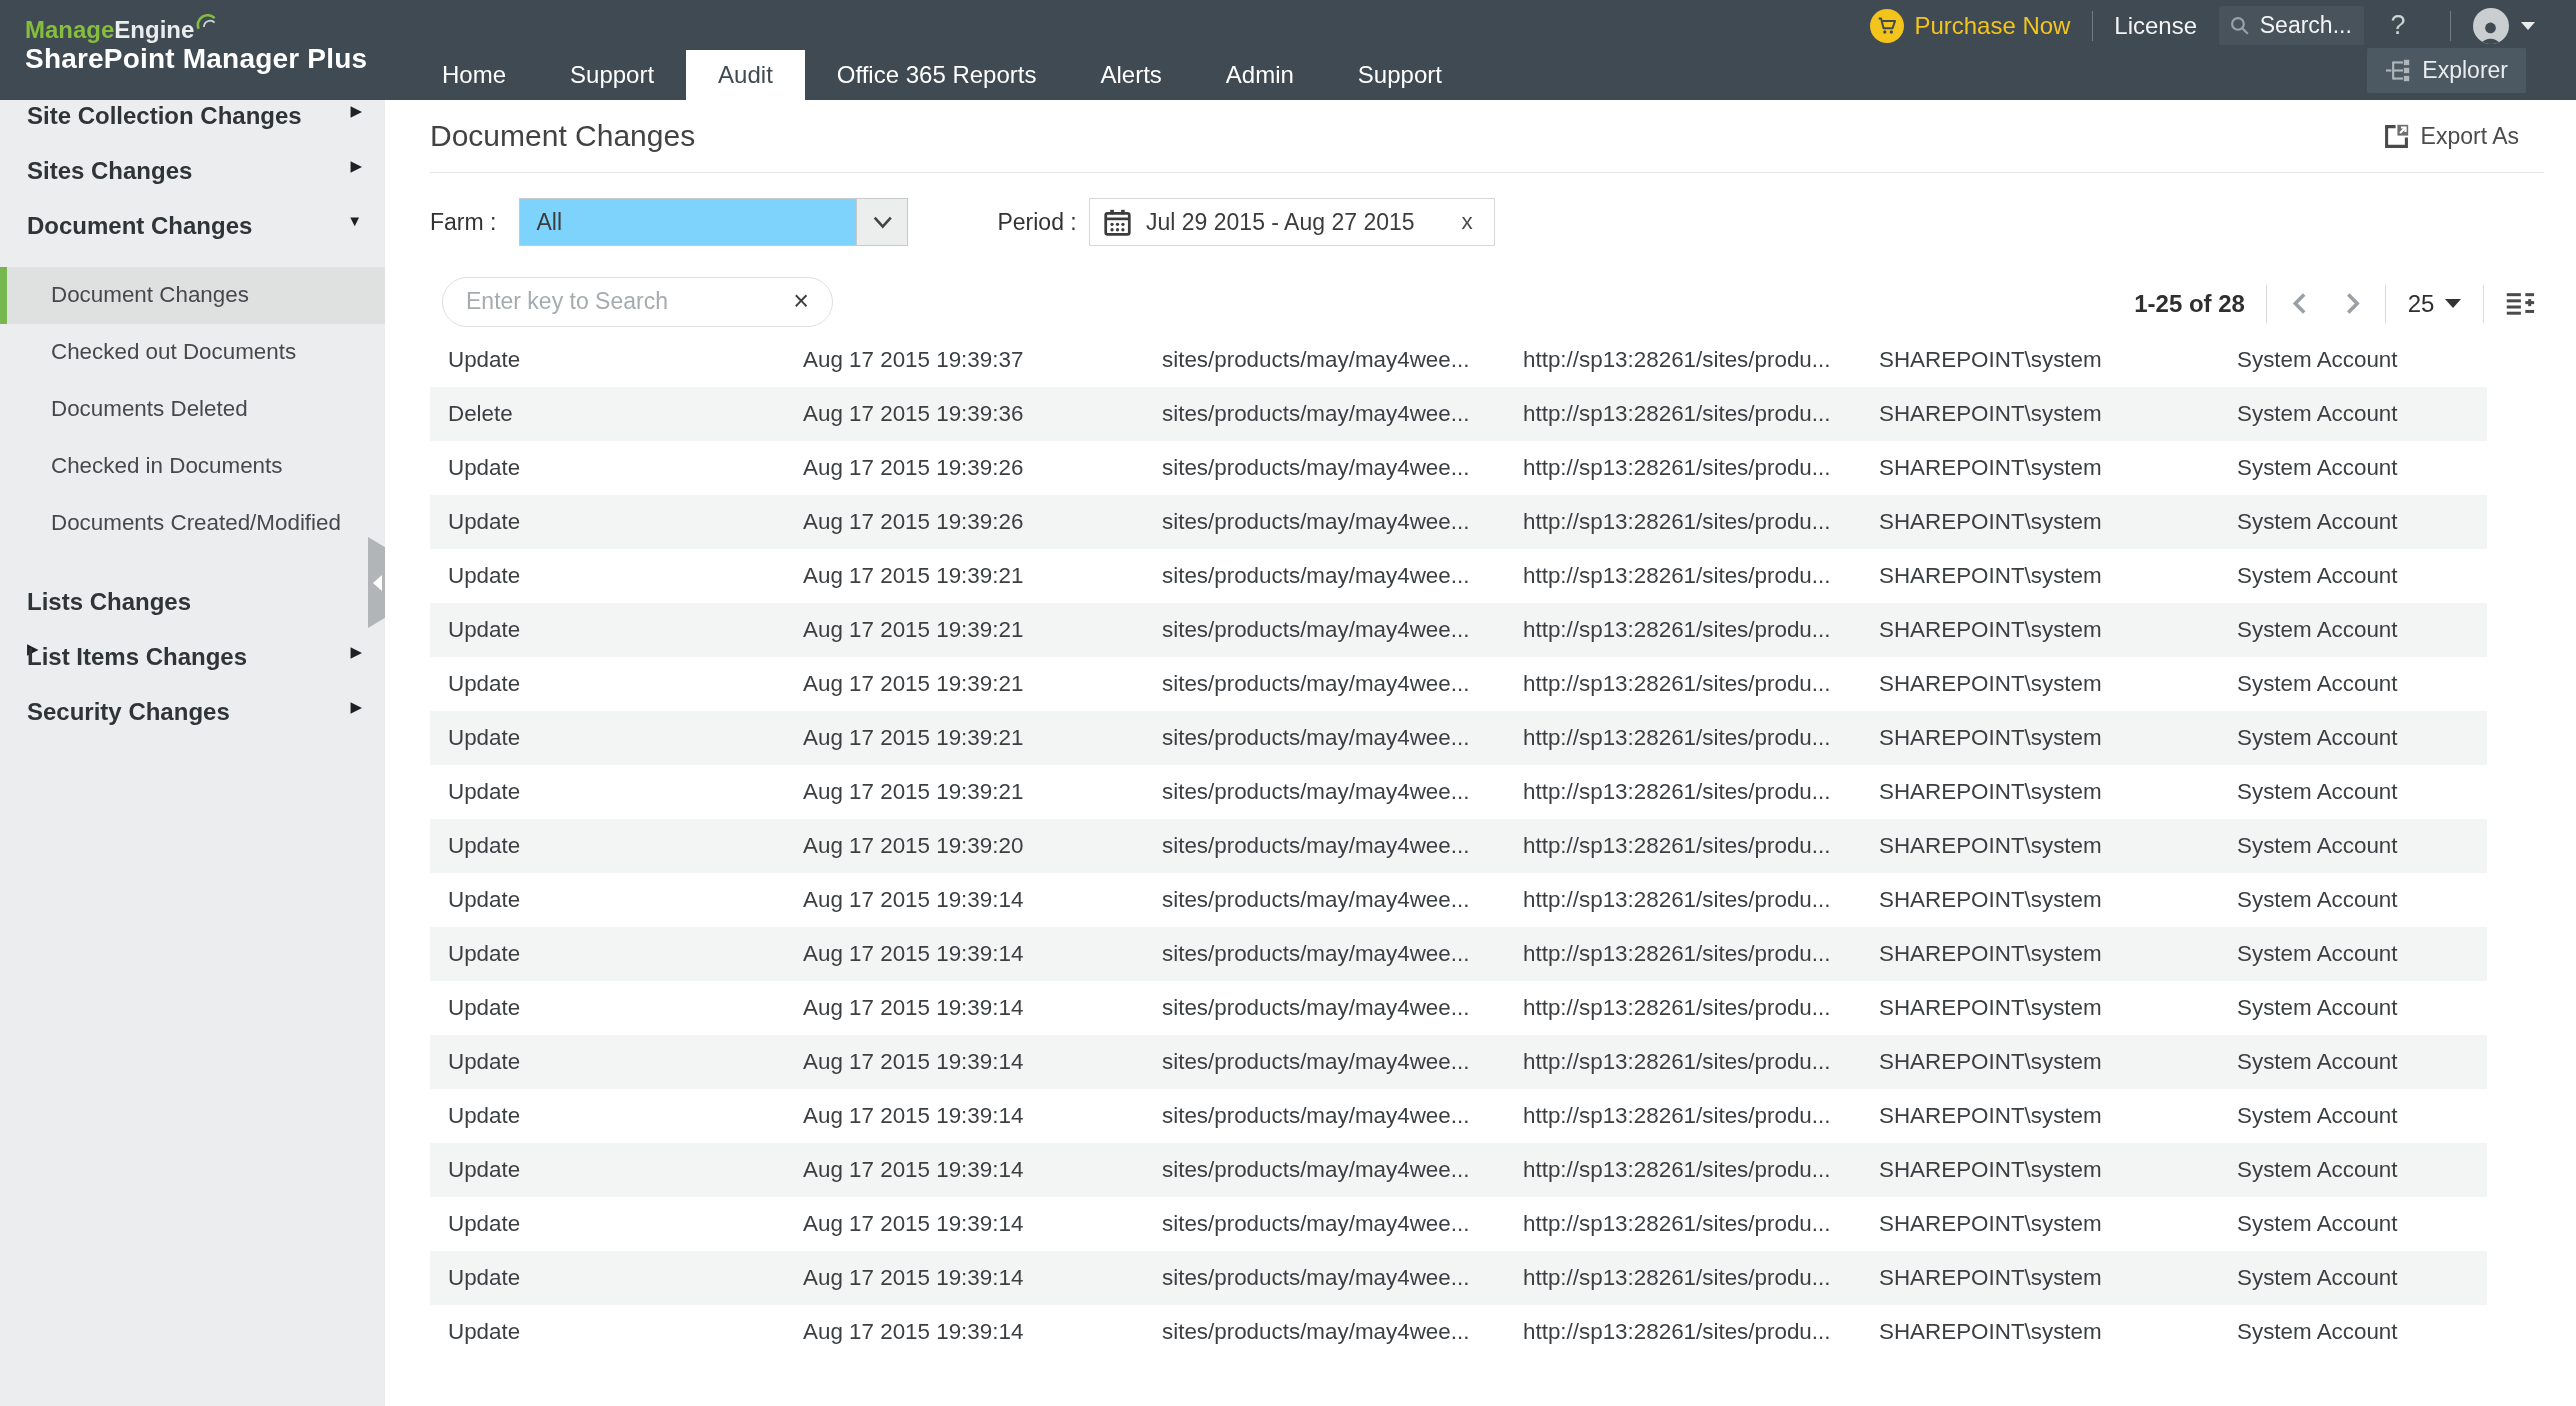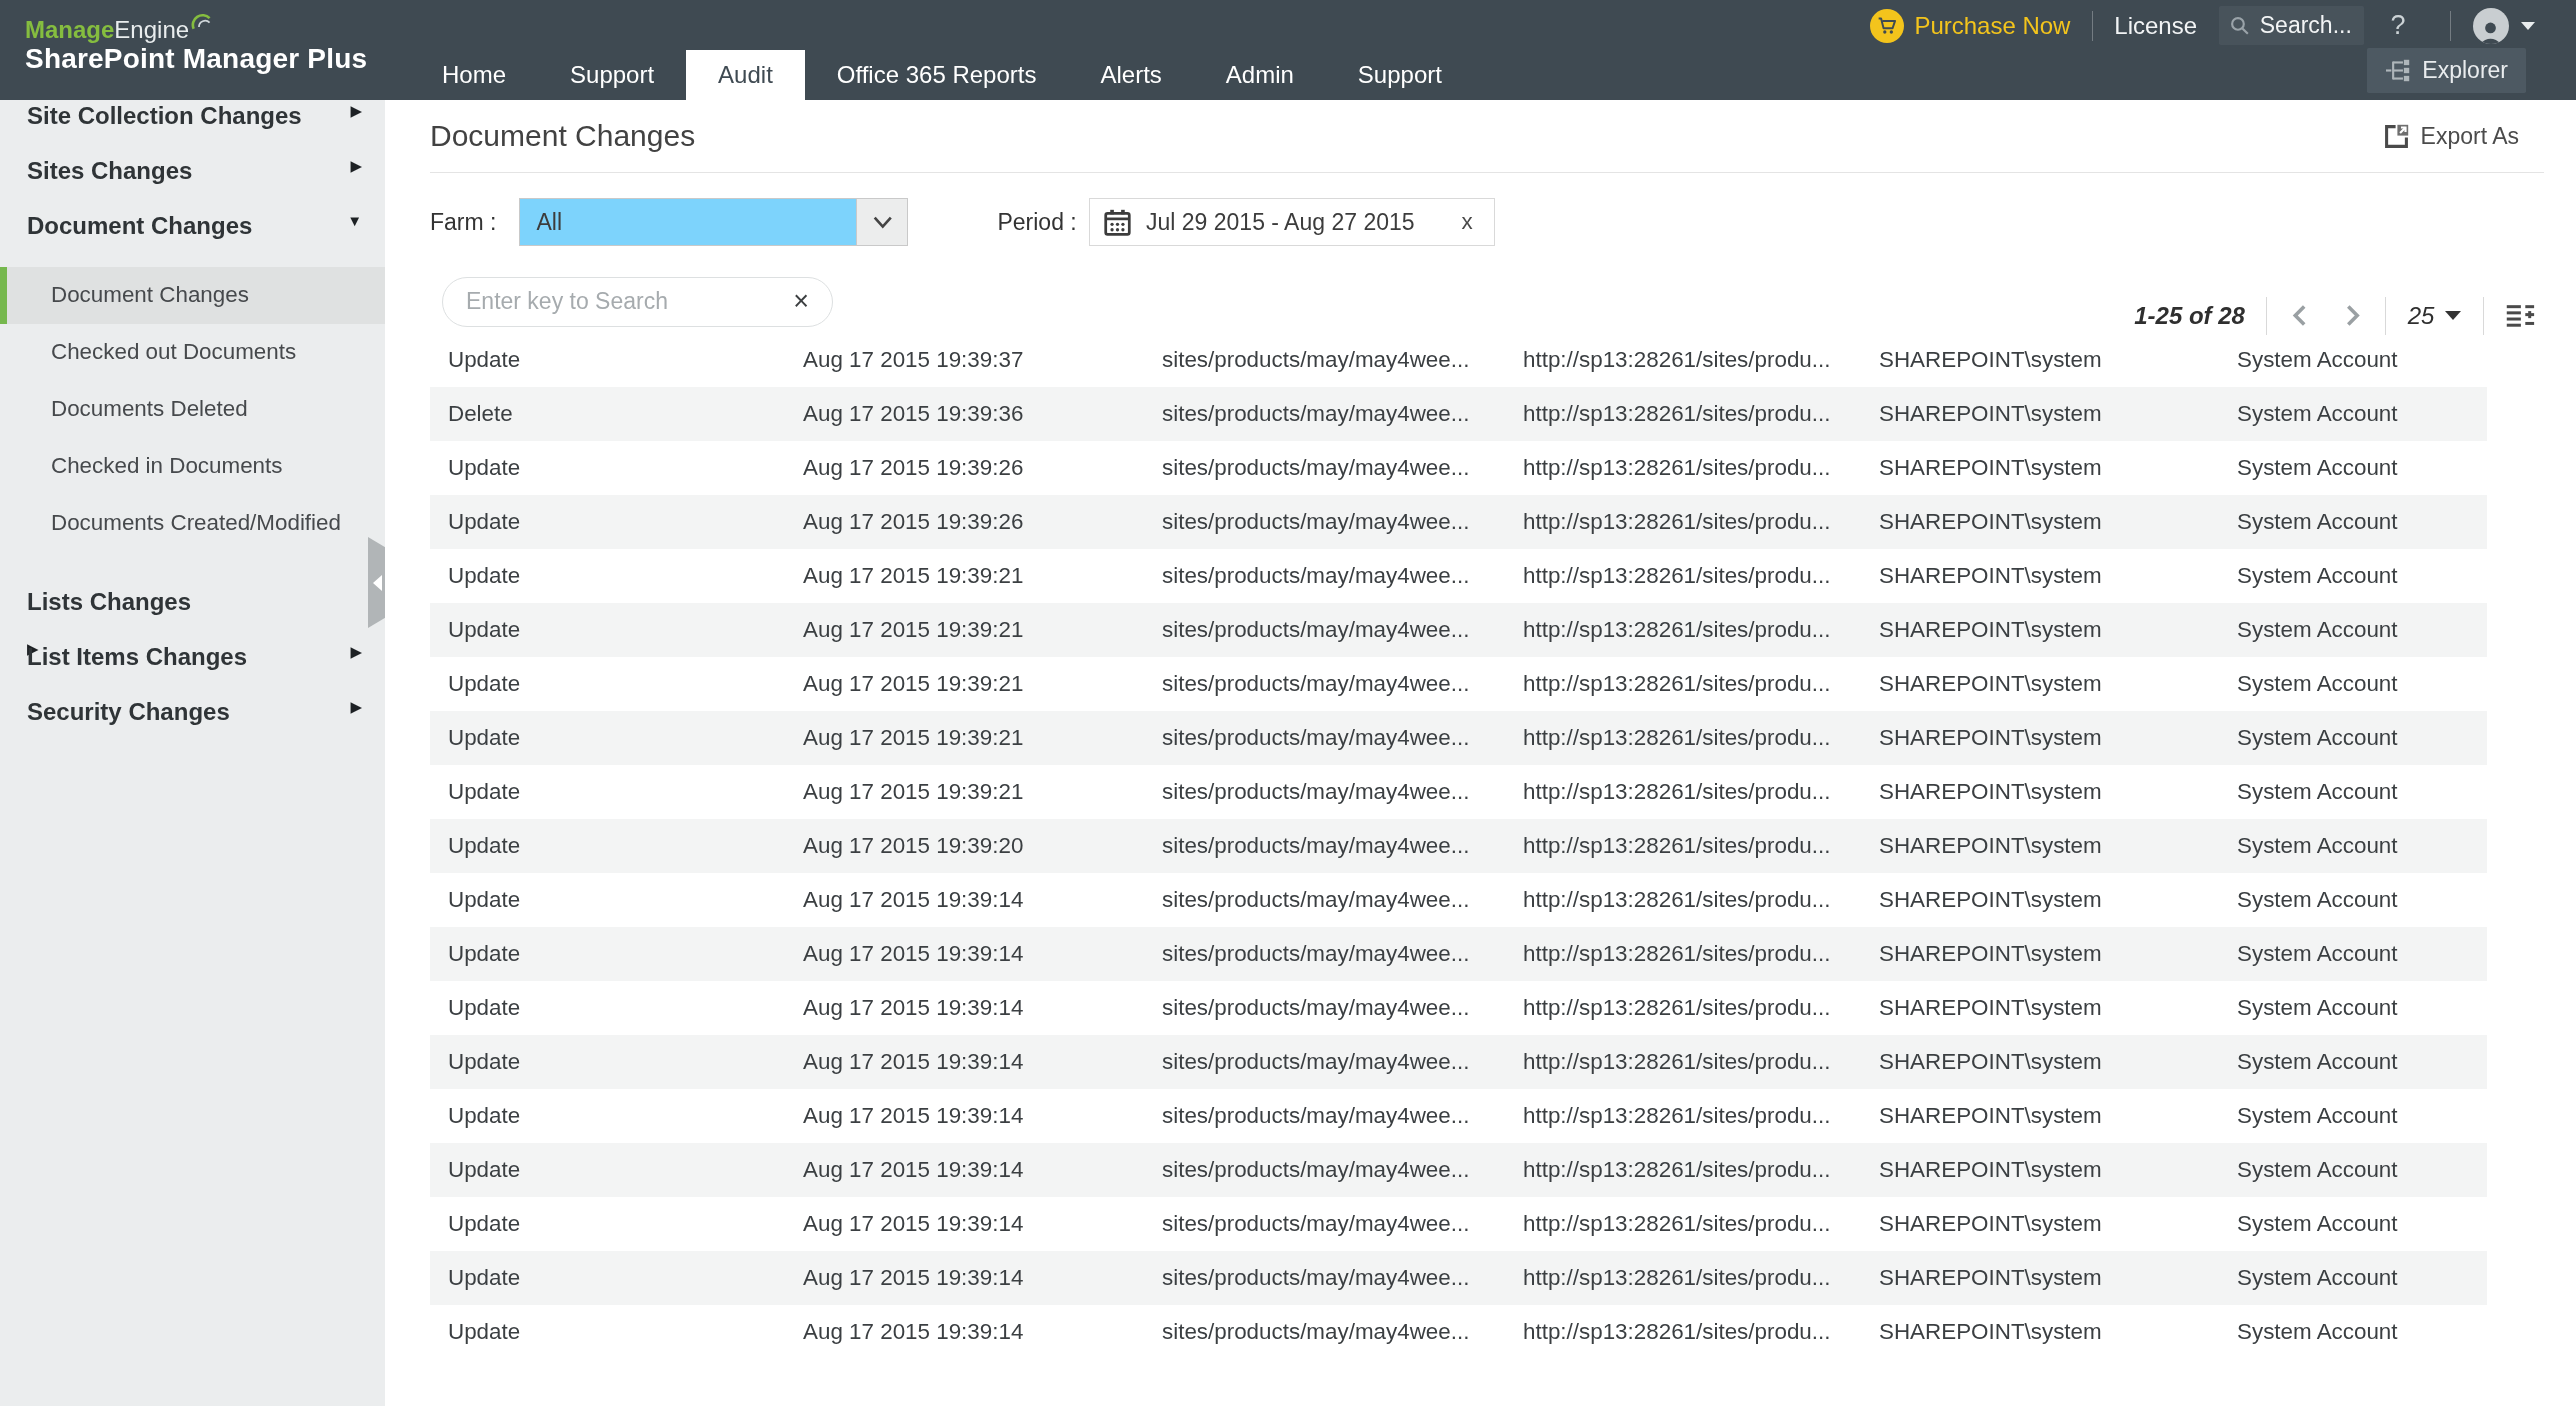--- a/index.html
+++ b/index.html
@@ -5,21 +5,21 @@
   * { margin:0; padding:0; box-sizing:border-box; }
   html,body { width:2576px; height:1406px; overflow:hidden; background:#fff;
     font-family:"Liberation Sans", sans-serif; }
 
   
   .topbar { position:absolute; left:0; top:0; width:2576px; height:100px;
     background:var(--header-bg,#3f4a52); }
   .logo { position:absolute; left:25px; top:10.7px; cursor:pointer; }
   .logo-line1 { font-size:24px; font-weight:bold; line-height:27px; }
   .logo-line1 .manage { color:var(--brand-green,#85bd3f); }
-  .logo-line1 .engine { color:#e9edee; font-weight:normal; }
+  .logo-line1 .engine { color:#e9edee; font-weight:bold; }
   .logo-swirl { margin-left:1.8px; vertical-align:7.2px; }
   .logo-line2 { font-size:28px; font-weight:bold; color:#fff; line-height:32px; letter-spacing:0.2px; }
 
   .topbar-right { position:absolute; right:41px; top:0; height:51px;
     display:flex; align-items:center; }
   .purchase { display:flex; align-items:center; cursor:pointer; }
   .cart-circle { width:34px; height:34px; border-radius:50%;
     background:var(--purchase-yellow,#f3c41c); display:flex; align-items:center;
     justify-content:center; margin-right:10.7px; }
   .purchase-label { color:var(--purchase-yellow,#f3c41c); font-size:24px; }
@@ -87,21 +87,21 @@
   .period-clear { font-size:22.4px; color:#4a4a4a; margin-left:47px; cursor:pointer; }
 
   .toolbar { position:absolute; left:0; top:175px; width:100%; height:57px; }
   .searchpill { position:absolute; left:57px; top:1.8px; width:391px; height:50px;
     border:1.8px solid #dde0e1; border-radius:26px; background:#fff;
     display:flex; align-items:center; }
   .pill-input { border:none; outline:none; flex:1; font-size:23px; color:#3c3c3c;
     padding-left:23px; background:transparent; font-family:"Liberation Sans",sans-serif; }
   .pill-input::placeholder { color:#a6abae; }
   .pill-clear { font-size:27px; color:#3c3f41; margin-right:23px; cursor:pointer; line-height:27px; }
-  .pager { position:absolute; right:41px; top:12px; height:57px; display:flex; align-items:center;font-style:italic; }
+  .pager { position:absolute; right:41px; top:0; height:57px; display:flex; align-items:center; }
   .range { font-size:24px; font-weight:bold; color:#2f2f2f; }
   .pdiv { width:0.9px; height:38px; background:#d9d9d9; margin:0 21.5px; }
   .parrow { cursor:pointer; display:flex; align-items:center; }
   .parrow + .parrow { margin-left:32px; }
   .psize { display:flex; align-items:center; cursor:pointer; }
   .psize-value { font-size:24px; color:#2f2f2f; }
   .psize .caret-dark { width:0; height:0; border-left:8px solid transparent;
     border-right:8px solid transparent; border-top:9px solid #333; margin-left:10.7px; }
   .colchooser { cursor:pointer; display:flex; align-items:center; }
 

